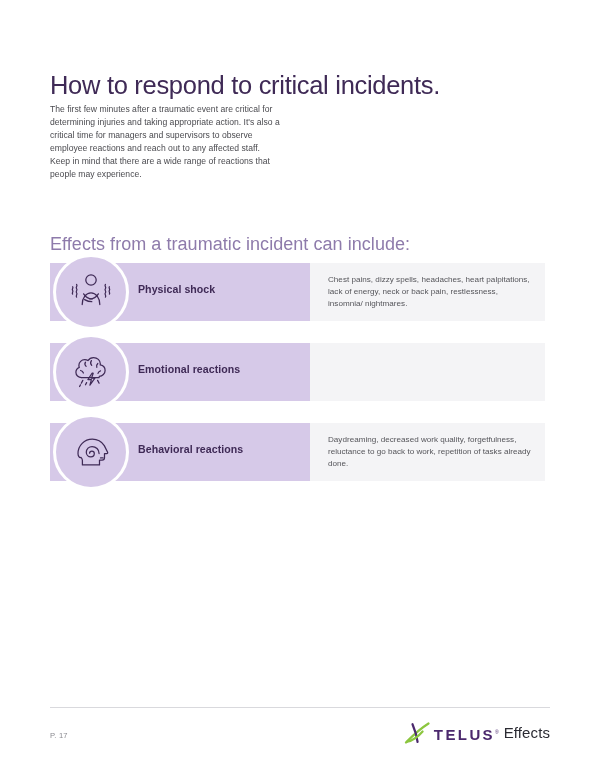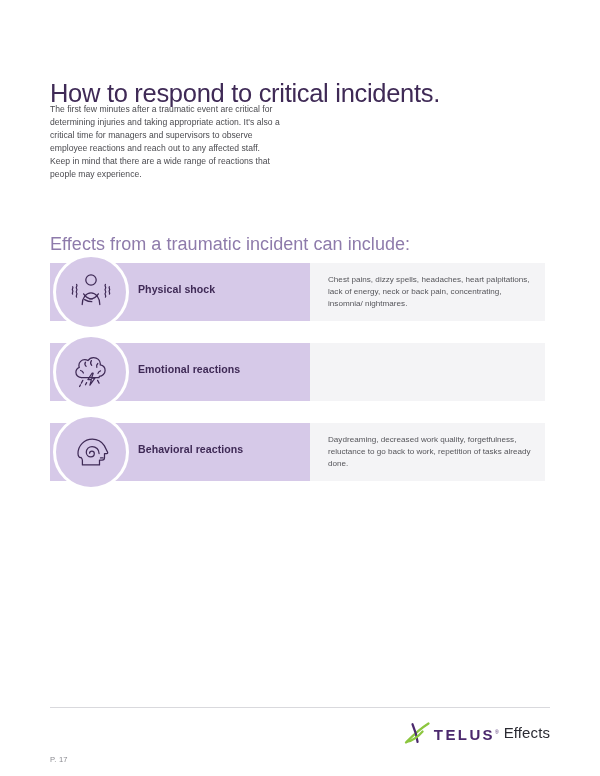--- a/index.html
+++ b/index.html
@@ -18,21 +18,21 @@
 
   .page {
     position: absolute;
     inset: 0;
   }
 
   
   .page-title {
     position: absolute;
     left: 50px;
-    top: 60px;
+    top: 52px;
     font-size: 25.5px;
     line-height: 32px;
     letter-spacing: -0.3px;
     color: #3f2a56;
     font-weight: 400;
     white-space: nowrap;
   }
 
   
   .intro {
@@ -145,21 +145,20 @@
     height: 1px;
     background: #d9d9dd;
   }
   .footer-page {
     position: absolute;
     left: 50px;
     top: 731px;
     font-size: 7.6px;
     color: #8a8a90;
     letter-spacing: 0.2px;
-    margin-top: 24px;
   }
   .footer-logo {
     position: absolute;
     right: 50px;
     top: 722px;
     display: flex;
     align-items: center;
     gap: 4px;
   }
   .logo-swoosh { display: block; }
@@ -216,21 +215,21 @@
           <path d="M16.6 29.6c2.6 1.5 5 2.1 7.2 2.1"></path>
 
           <path d="M8.6 14.5c1.4 1.4-1.4 2.8 0 4.2s-1.4 2.8 0 4.2 -1.4 2.8 0 4.2"></path>
           <path d="M4.6 16.8c1.2 1.2-1.2 2.4 0 3.6s-1.2 2.4 0 3.6"></path>
 
           <path d="M37.4 14.5c-1.4 1.4 1.4 2.8 0 4.2s1.4 2.8 0 4.2 1.4 2.8 0 4.2"></path>
           <path d="M41.4 16.8c-1.2 1.2 1.2 2.4 0 3.6s1.2 2.4 0 3.6"></path>
         </svg>
       </div>
       <div class="row-label">Physical shock</div>
-      <div class="row-desc">Chest pains, dizzy spells, headaches, heart palpitations, lack of energy, neck or back pain, concentrating, insomnia/ nightmares.</div>
+      <div class="row-desc">Chest pains, dizzy spells, headaches, heart palpitations, lack of energy, neck or back pain, restlessness, insomnia/ nightmares.</div>
     </div>
 
     <div class="row">
       <div class="row-gray"></div>
       <div class="row-purple"></div>
       <div class="row-icon-circle">
         <svg width="44" height="42" viewBox="0 0 44 42" fill="none" stroke="#3f2a56" stroke-width="1.25" stroke-linecap="round" stroke-linejoin="round">
 
           <path d="M12.5 26.5c-3.2 0-5.6-2.3-5.6-5.2 0-2.2 1.4-4.1 3.4-4.9-.3-.7-.4-1.4-.4-2.1 0-3.1 2.6-5.6 5.8-5.6 1.2 0 2.3.3 3.2.9C20.1 7.7 22.2 6.5 24.6 6.5c3.7 0 6.7 2.8 6.7 6.3 0 .4 0 .8-.1 1.1 2.8.5 4.9 2.8 4.9 5.6 0 3.1-2.6 5.7-5.9 5.8"></path>
           <path d="M12.5 26.5h17.7"></path>

